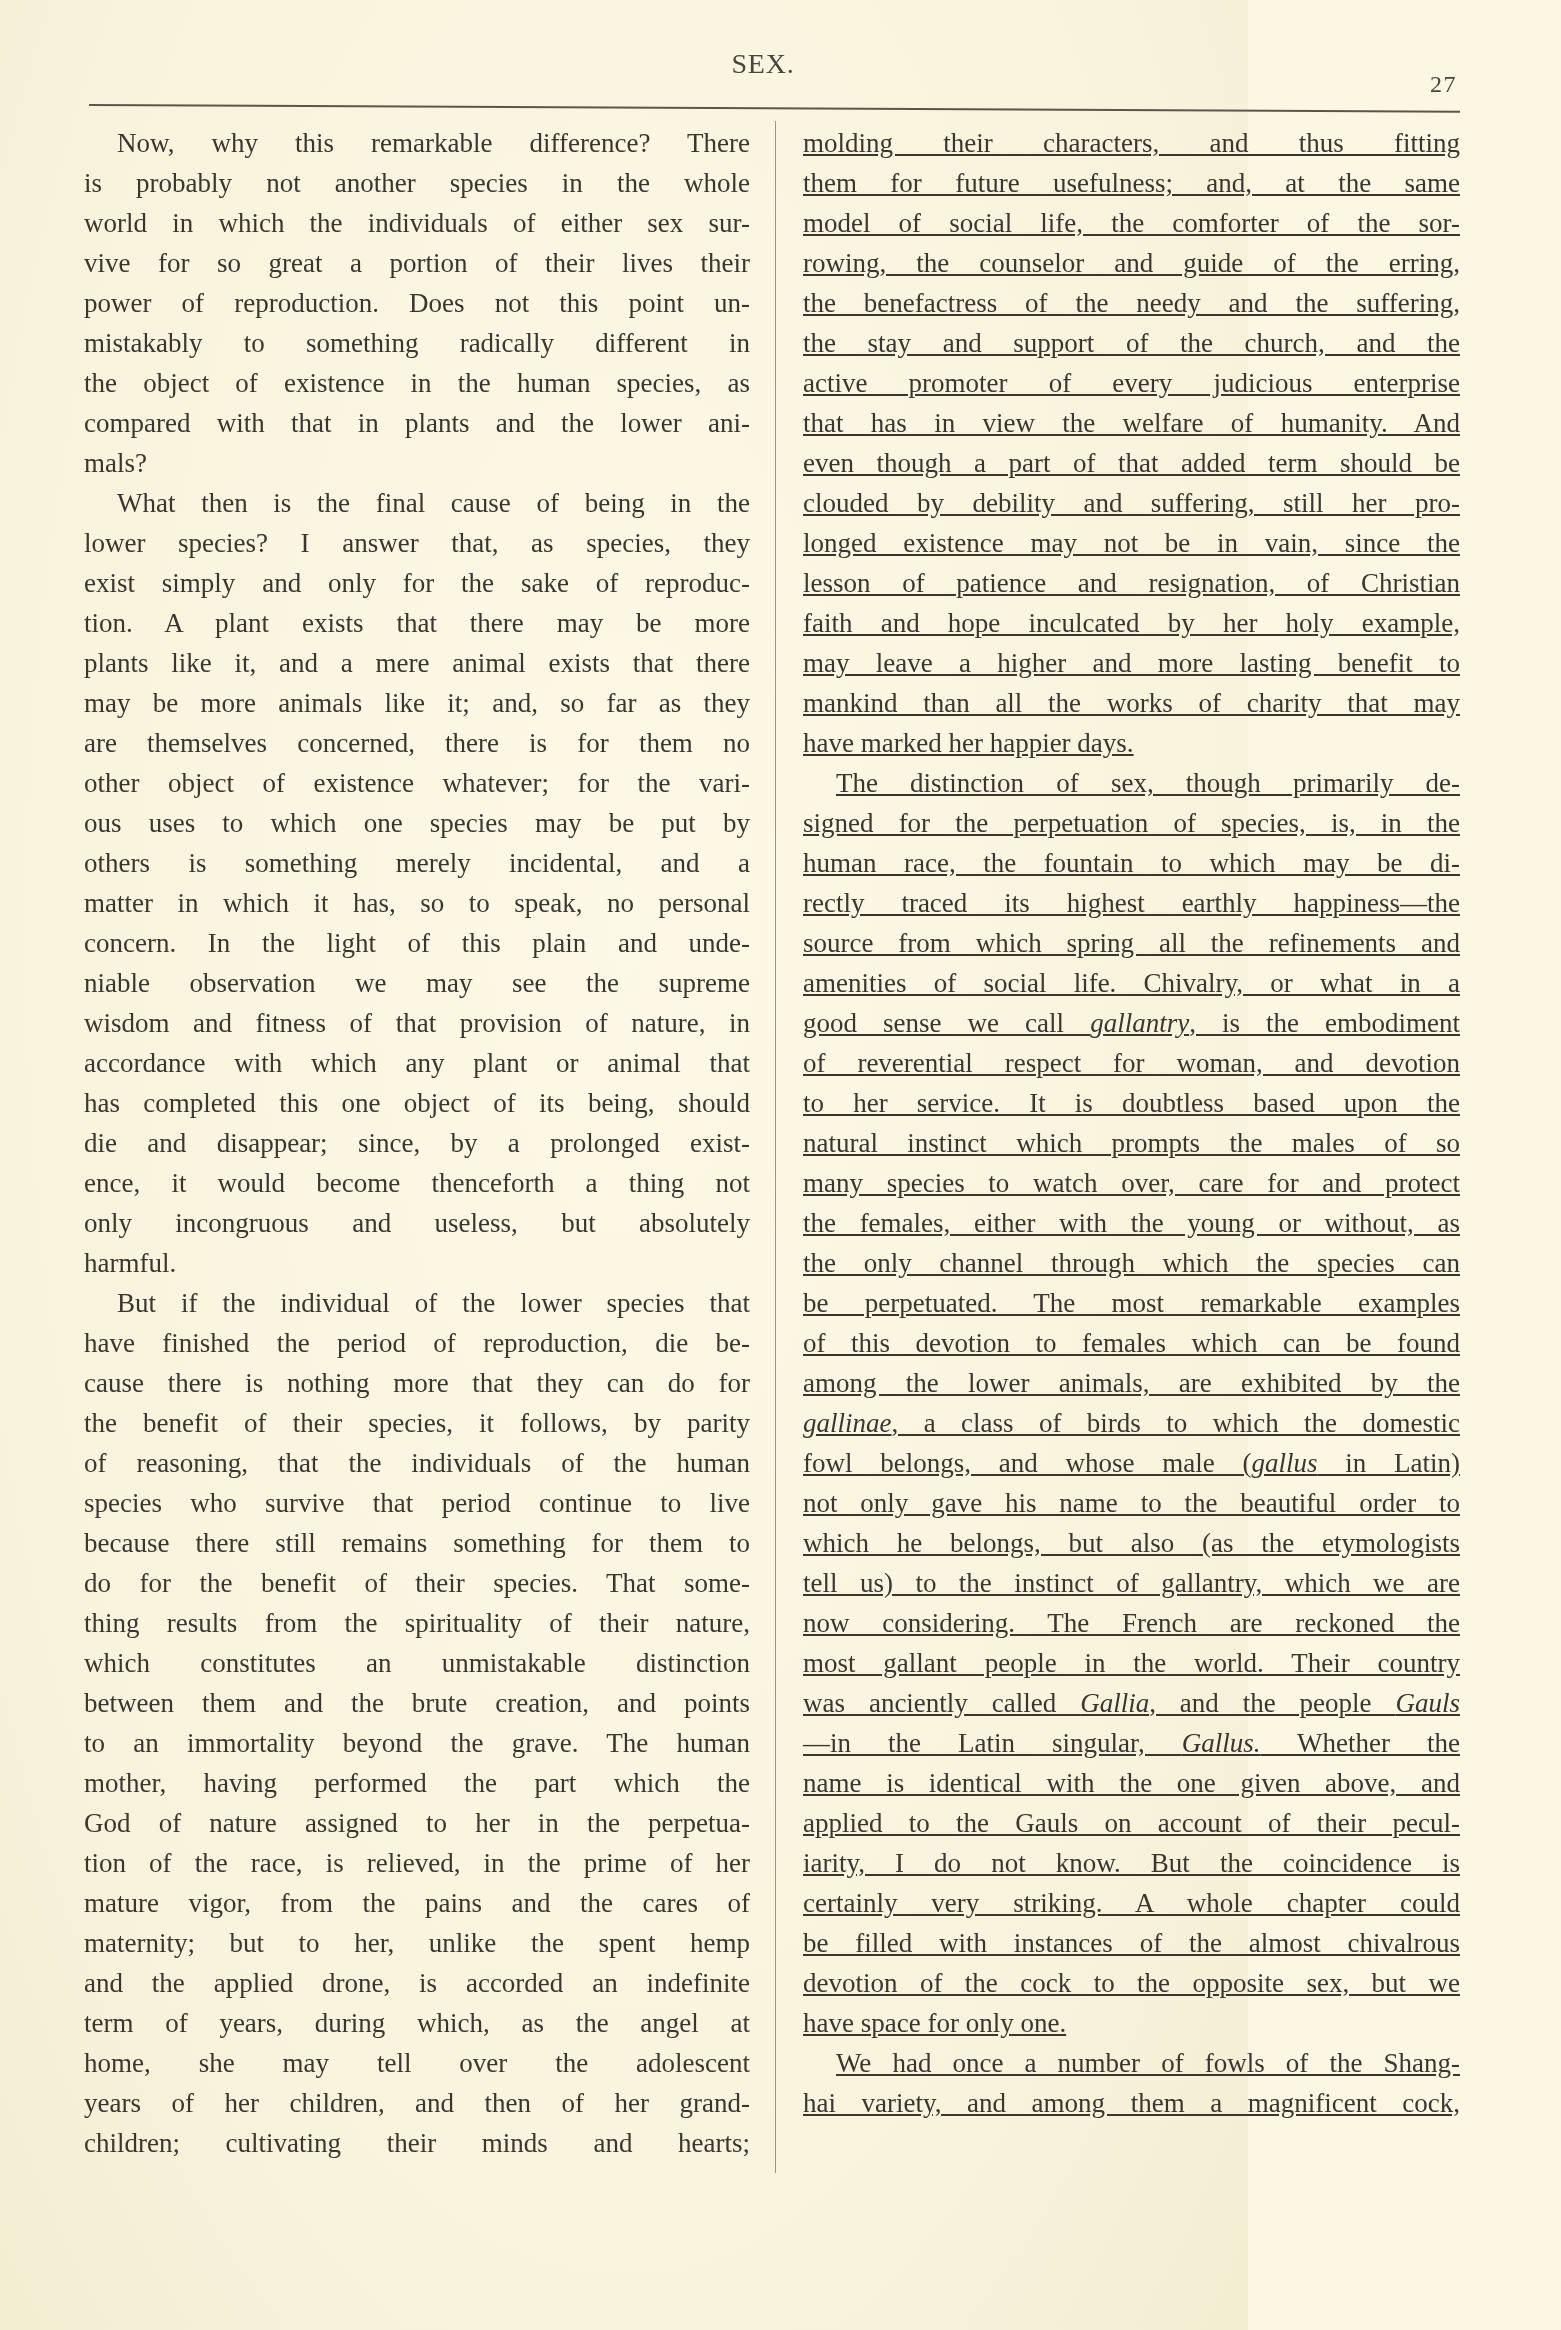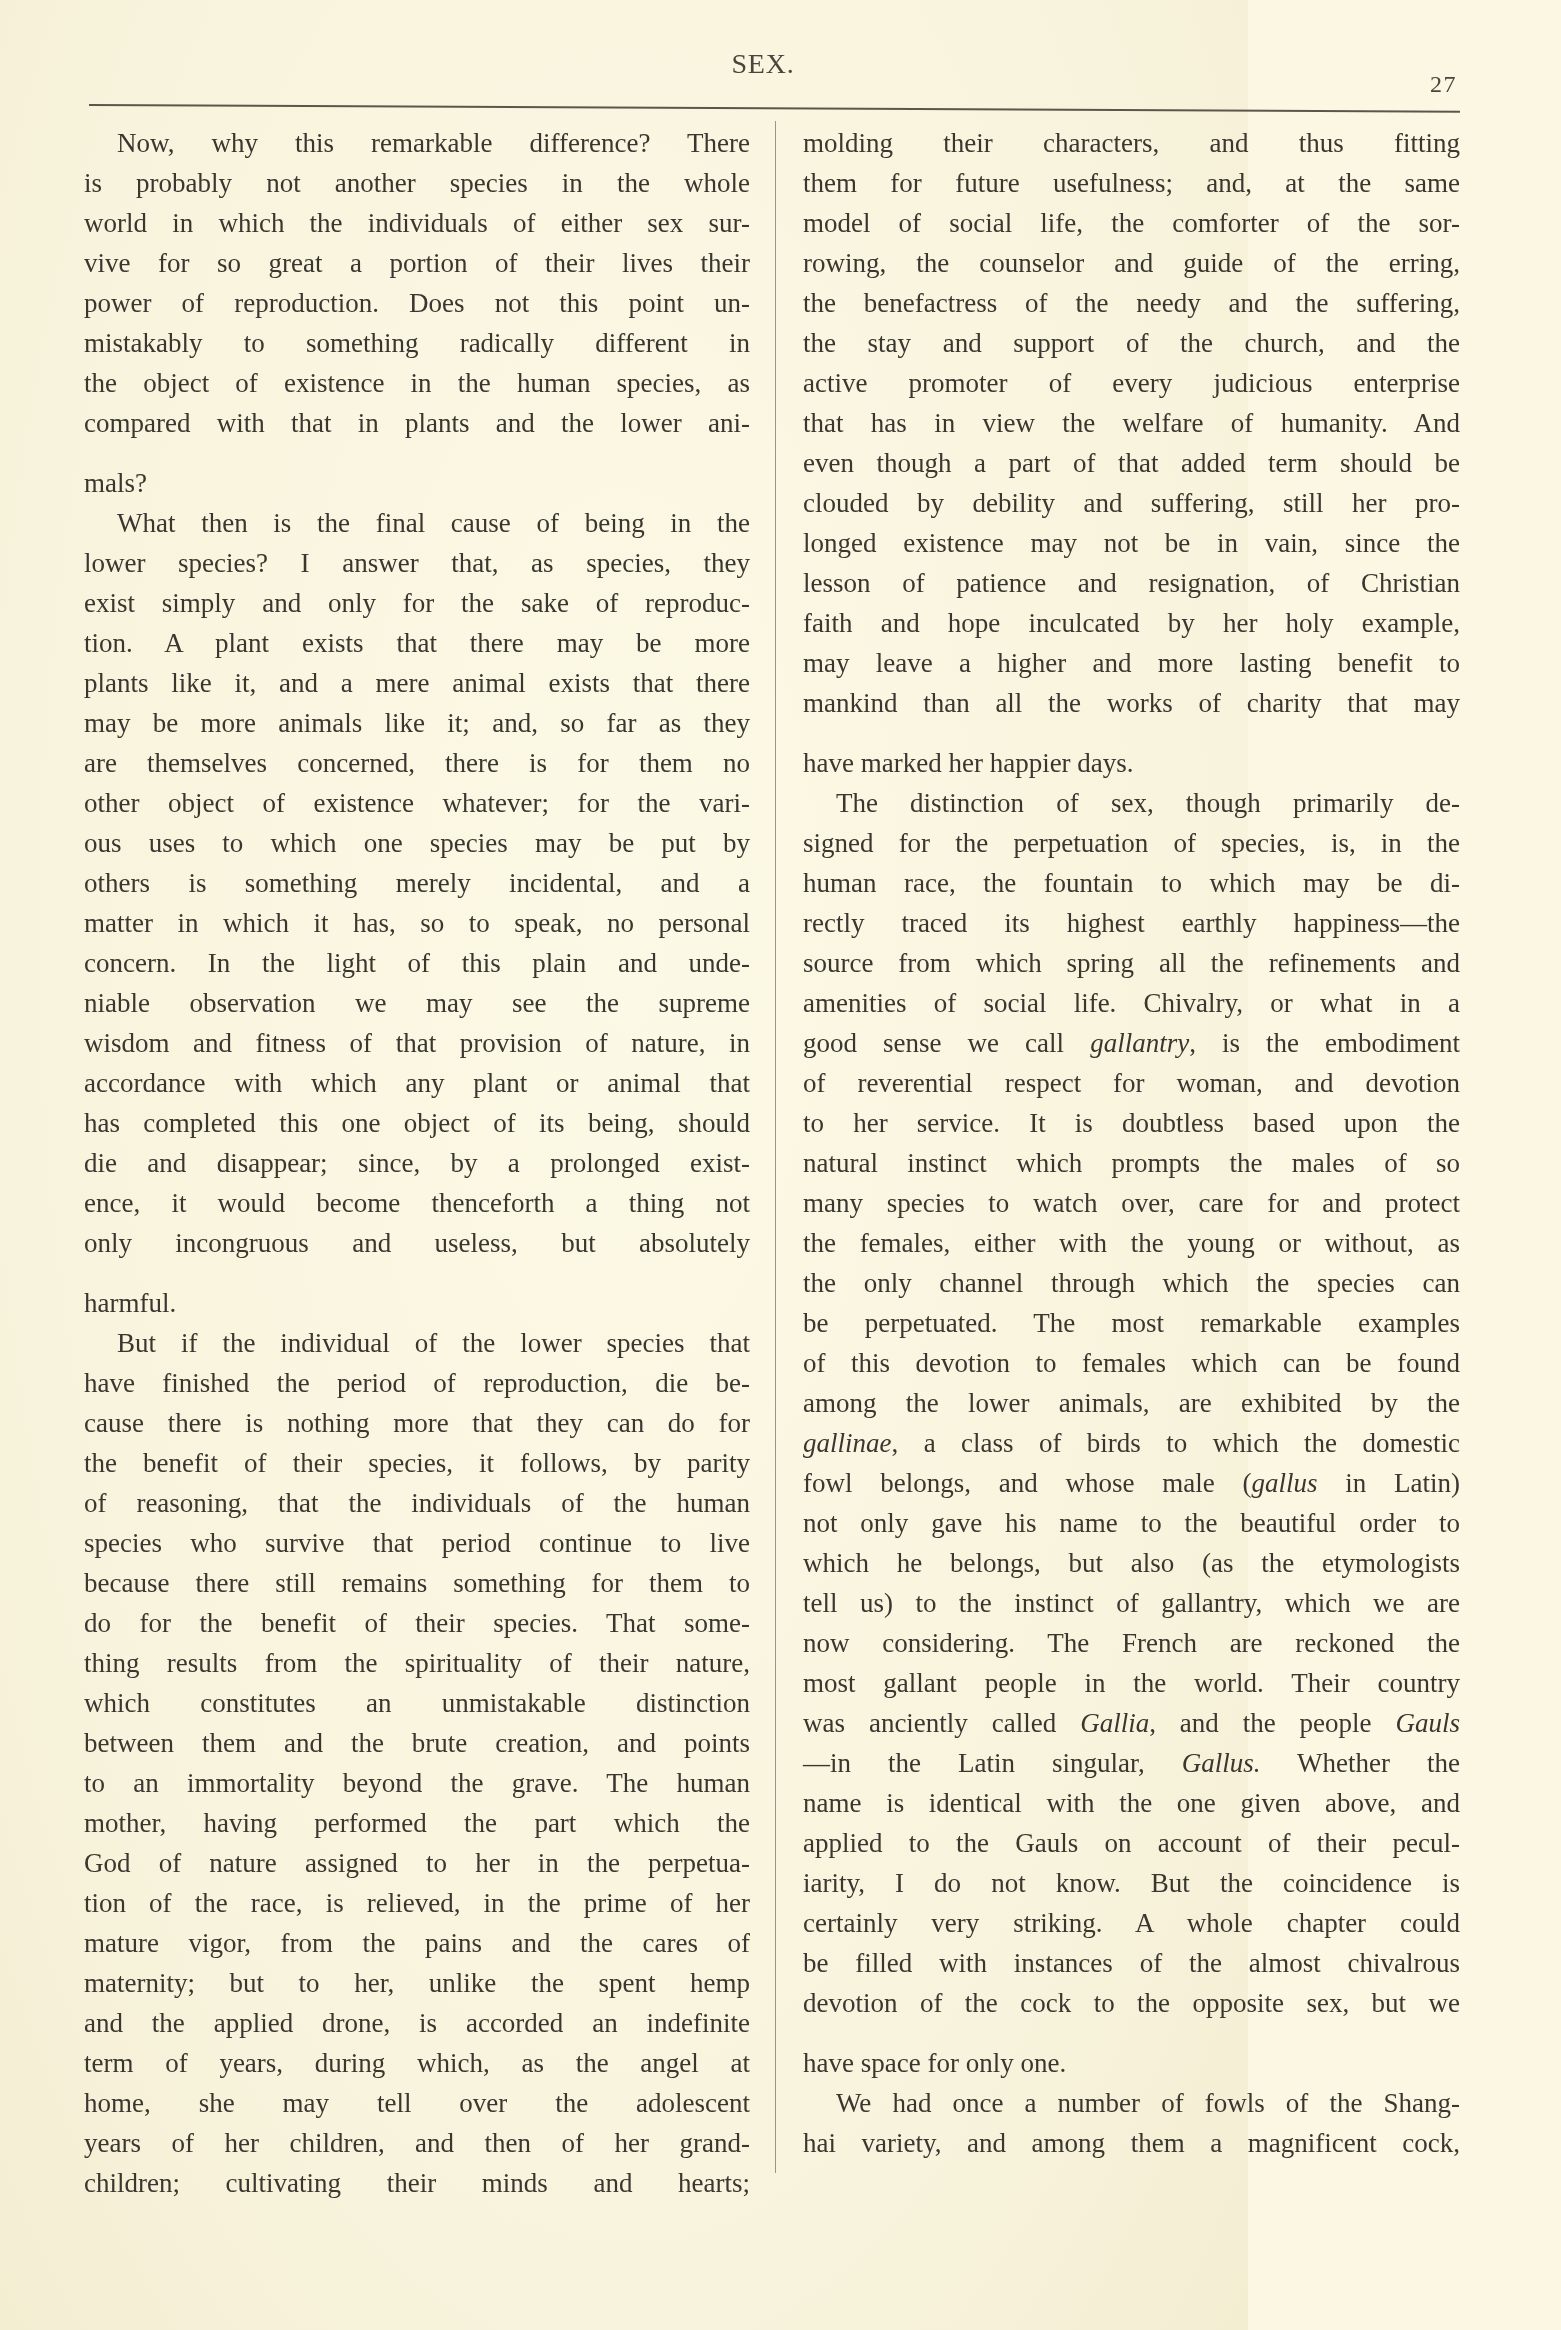--- a/index.html
+++ b/index.html
@@ -27,28 +27,28 @@
     background: #5a564c; transform: rotate(0.28deg); transform-origin: left center;
   }
   .col-divider {
     position: absolute; left: 775px; top: 121px; width: 0.8px; height: 2052px;
     background: #9a958a;
   }
   .column {
     position: absolute; top: 123px; width: 666px;
   }
   .col-left { left: 84px; }
-  .col-right { left: 803px; width: 657px; }
+  .col-right { left: 803px; width: 657px; text-decoration: underline; }
   .line {
     display: block; height: 40px; line-height: 40px;
     font-size: 27px;
     text-align: justify; text-align-last: justify;
     white-space: nowrap; overflow: visible;
   }
-  .line.last { text-align-last: left; margin-top: 20px; }
+  .line.last { text-align-last: left; }
   .line.indent { padding-left: 33px; }
   .line .it { font-style: italic; }
 </style>
 </head>
 <body>
 
 <div class="page">
   <div class="running-head">SEX.</div>
   <div class="page-number">27</div>
   <div class="head-rule"></div>

